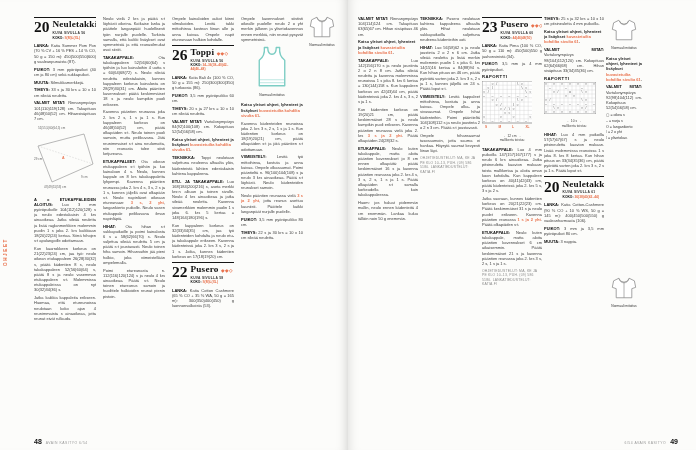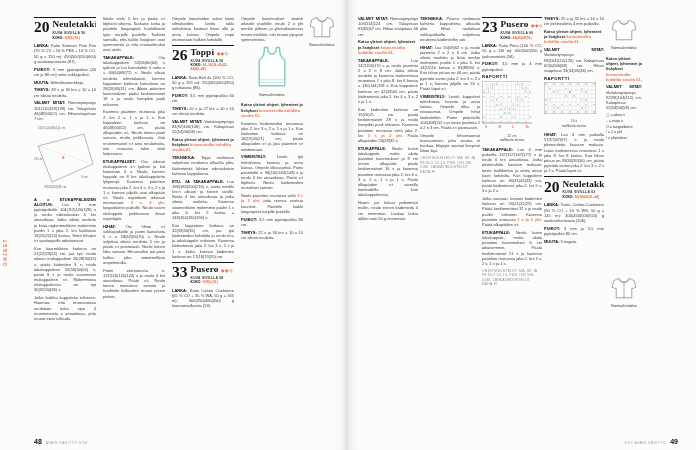--- a/index.html
+++ b/index.html
@@ -102,21 +102,21 @@
           </div>
           <p class="para"><b class="lbl">LANKA: </b>Katia Bali 4x (100 % CO, 50 g = 155 m): 250(300)300(350) g turkoosia (86).</p>
           <p class="para"><b class="lbl">PUIKOT: </b>3,5 mm pyöröpuikko 60 cm.</p>
           <p class="para"><b class="lbl">TIHEYS: </b>20 s ja 27 krs = 10 x 10 cm sileää neuletta.</p>
           <p class="para"><b class="lbl">VALMIIT MITAT: </b>Vartalonympärys 84(92)100(108) cm. Kokopituus 52(54)56(58) cm.</p>
           <p class="note">Katso yleiset ohjeet, lyhenteet ja lisäykset <span class="hl">kuvastetuilta kohdilta sivulta 61</span>.</p>
           <p class="para"><b class="lbl">TEKNIIKKA: </b>Toppi neulotaan suljettuna neuleena alhaalta ylös, kädenteistä lähtien edestakaisin kahtena kappaleena.</p>
           <p class="para"><b class="lbl">ETU- JA TAKAKAPPALE: </b>Luo 168(184)200(216) s, aseta merkki krs:n alkuun ja toinen sivulle. Neulo 4 krs ainaoikeaa ja jatka sileää neuletta. Kavenna sivumerkkien molemmin puolin 1 s joka 6. krs 5 kertaa = 148(164)180(196) s.</p>
           <p class="para">Kun kappaleen korkeus on 32(33)34(35) cm, jaa työ kädenteiden kohdalta ja neulo etu- ja takakappale erikseen. Kavenna kädenteissä joka 2. krs 3 s, 2 s ja 1 s. Jatka, kunnes kädentien korkeus on 17(18)19(20) cm.</p>
           <div class="pat-header">
-            <span class="ph-num">33</span>
+            <span class="ph-num">22</span>
             <div class="ph-right">
               <div class="ph-title">Pusero <span class="ph-diff">◆◆◇</span></div>
               <div class="ph-kuva">KUVA SIVULLA 58</div>
               <div class="ph-koko"><b>KOKO:</b><span class="hl"> S(M)L(XL)</span></div>
             </div>
           </div>
           <p class="para"><b class="lbl">LANKA: </b>Katia Cotton Cashmere (65 % CO + 35 % WA, 50 g = 165 m): 300(350)400(450) g luonnonvalkoista (53).</p>
         </div>
       <div class="col">
           <p class="para">Ompele kavennukset siististi oikealle puolelle: neulo 2 o yht merkin jälkeen ja ylivetokavennus ennen merkkiä, niin reunat pysyvät symmetrisinä.</p>

